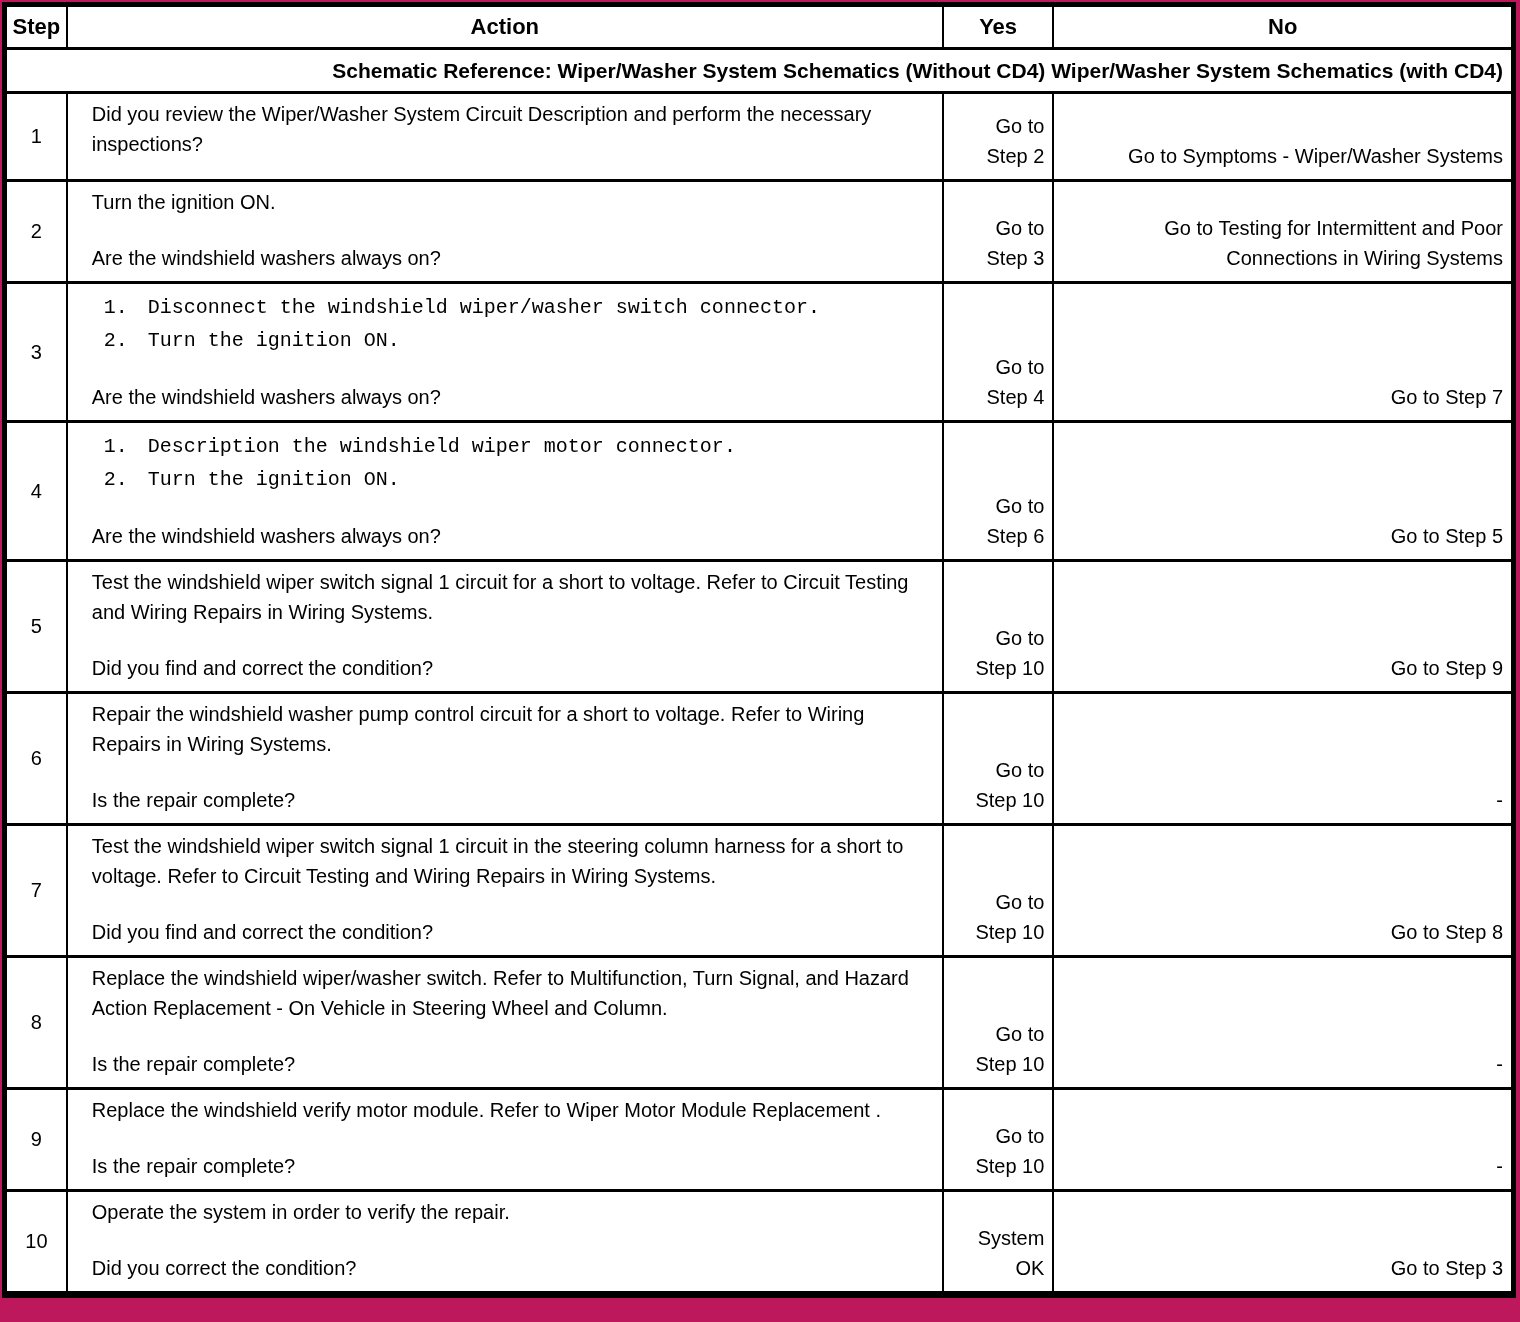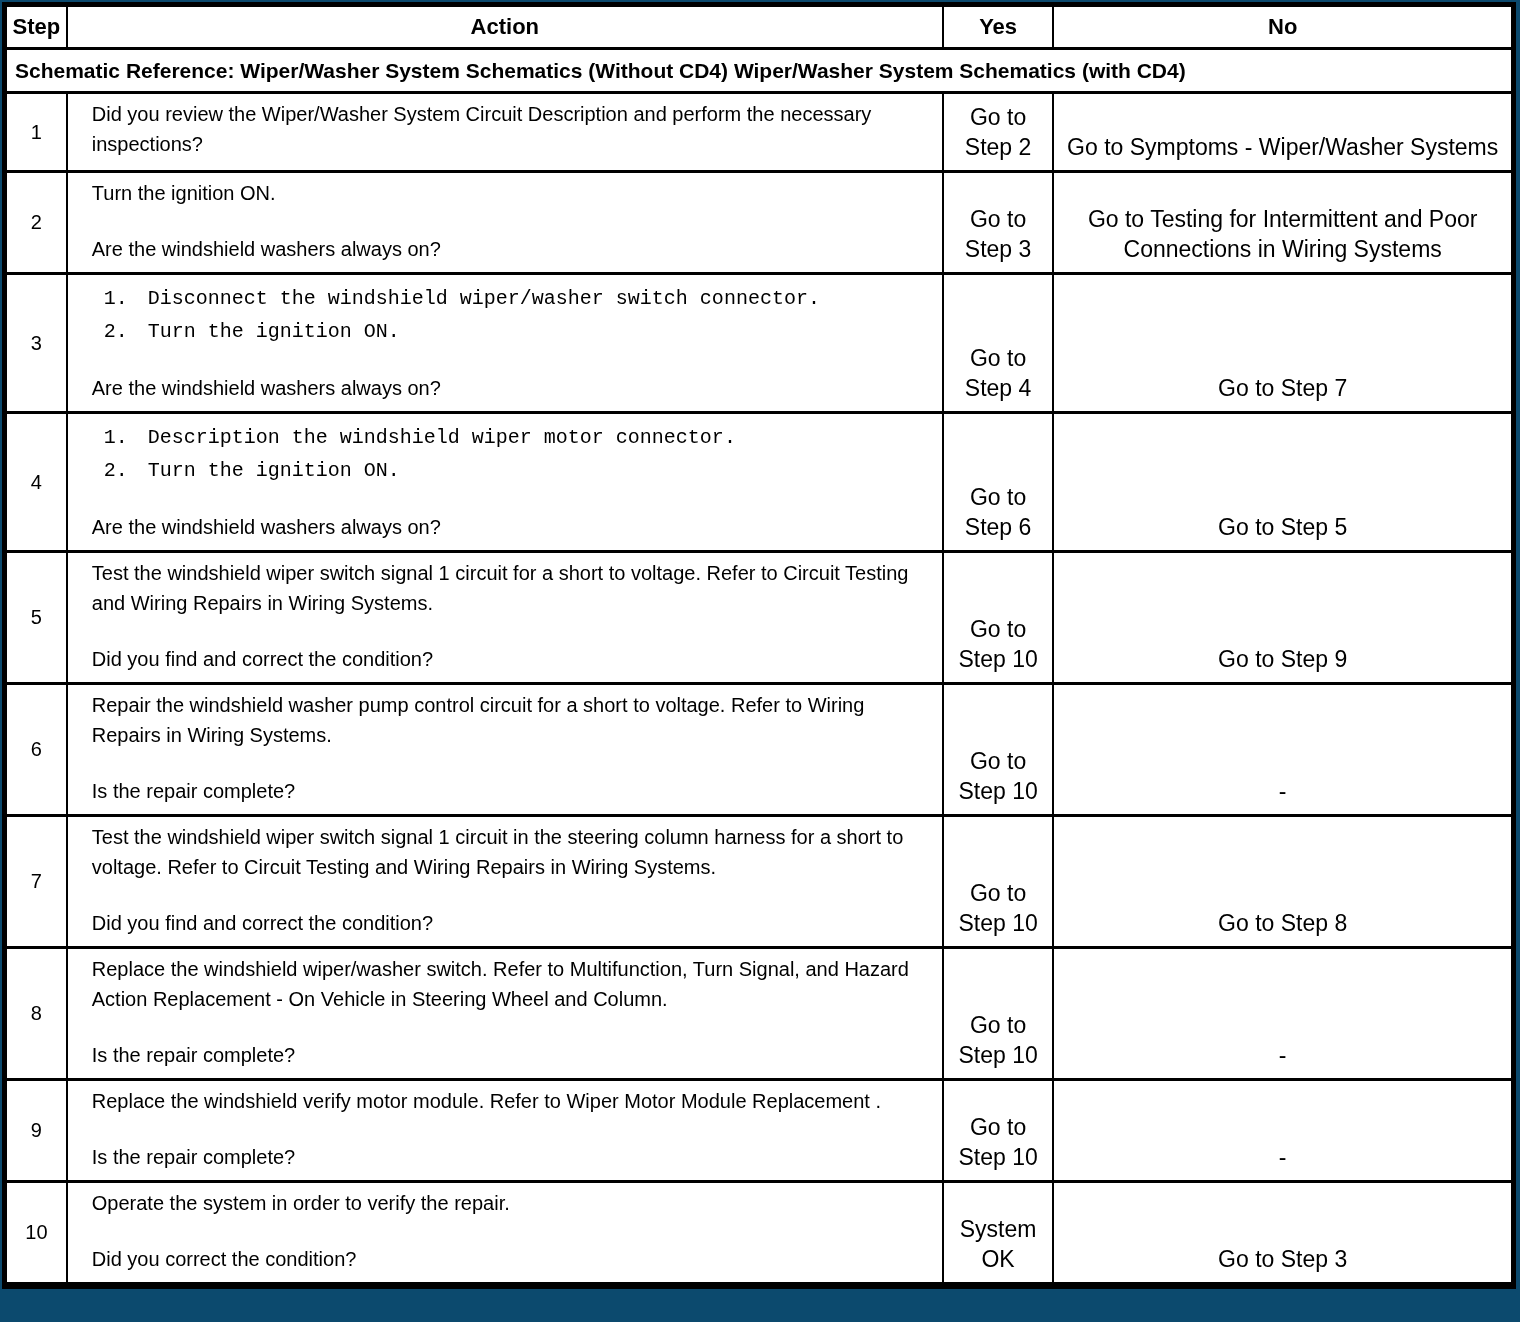--- a/index.html
+++ b/index.html
@@ -5,21 +5,21 @@
   html, body {
     margin: 0;
     padding: 0;
     background: #ffffff;
     color: #000000;
     font-family: "Liberation Sans", "DejaVu Sans", sans-serif;
   }
   .page {
     width: 1520px;
     height: 1322px;
-    background: #0c4a6e;
+    background: #be185d;
     box-sizing: border-box;
     padding: 2px 2px;
   }
   table.diag {
     border-collapse: collapse;
     table-layout: fixed;
     width: 1514px;
     border: 5px solid #000;
     border-bottom-width: 7px;
     background: #fff;
@@ -43,21 +43,21 @@
     font-weight: bold;
     text-align: center;
     vertical-align: middle;
     padding: 7px 2px;
     line-height: 26px;
   }
 
   tr.schematic td {
     font-size: 21px;
     font-weight: bold;
-    text-align: left;
+    text-align: right;
     vertical-align: middle;
     padding: 8px 8px;
     line-height: 25px;
   }
 
   td.step-cell {
     text-align: center;
     vertical-align: middle;
     font-size: 20px;
     padding: 2px;
@@ -75,24 +75,24 @@
     margin: 4px 0 0 0;
     padding-left: 48px;
   }
   td.action-cell ol li {
     padding-left: 8px;
     margin-bottom: 3px;
     font-family: Liberation Mono, monospace;
   }
   td.yes-cell, td.no-cell {
     vertical-align: bottom;
-    text-align: center;
-    font-size: 23px;
+    text-align: right;
+    font-size: 20px;
     line-height: 30px;
-    padding: 8px 8px 8px 8px;
+    padding: 17px 8px 8px 8px;
   }
 </style>
 </head>
 <body>
 
 <div class="page">
   <table class="diag">
     <colgroup>
       <col class="c-step">
         <col class="c-action">

